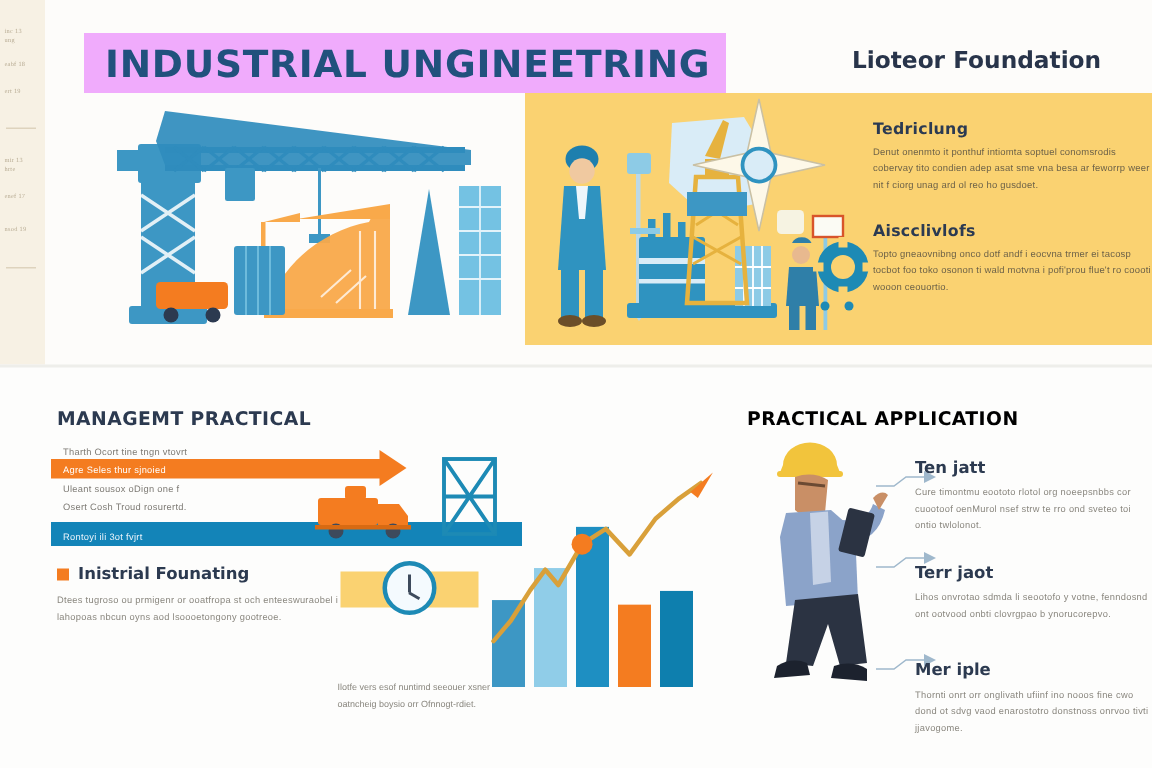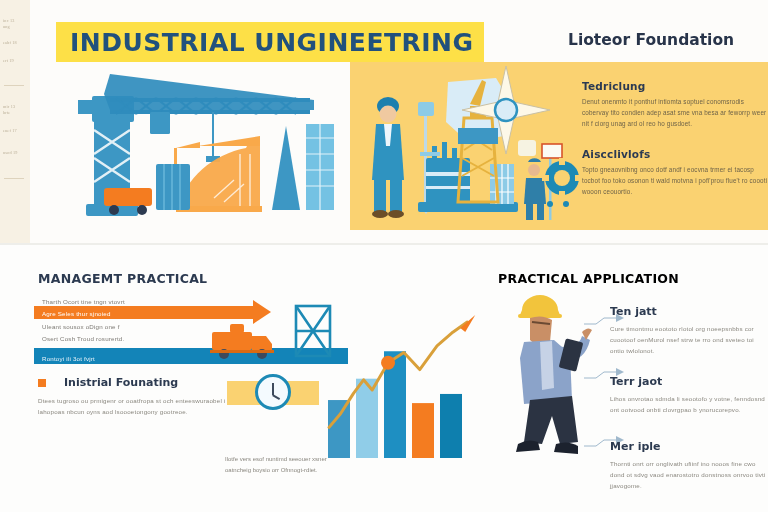--- a/index.html
+++ b/index.html
@@ -22,21 +22,21 @@
     white-space: nowrap; overflow: hidden; line-height: 1.25;
     font-family: "Liberation Serif", serif;
   }
   .margin-rule { position:absolute; left:4px; width:20px; height:1px; background:#ded3bd; }
 
   
   .top-section { position:absolute; left:30px; top:0; width:738px; height:243px; background:#fdfcfa; }
 
   .title-banner {
     position: absolute; left: 26px; top: 22px; width: 428px; height: 40px;
-    background: #fde047; display: flex; align-items: center;
+    background: #f0abfc; display: flex; align-items: center;
   }
   .title-banner .title-text {
     font-size: 25px; font-weight: bold; color: #21517d;
     letter-spacing: 0.5px; padding-left: 14px;
     font-family: "DejaVu Sans", sans-serif;
   }
 
   .theory-title {
     position: absolute; left: 538px; top: 31px;
     font-size: 15.5px; font-weight: bold; color: #28344a;
@@ -77,21 +77,21 @@
   }
   .arrow-head {
     position:absolute; left:253px; top:300px; width:0; height:0;
     border-top:12px solid transparent; border-bottom:12px solid transparent;
     border-left:18px solid #f47c20;
   }
   .blue-band { position:absolute; left:34px; top:348px; width:314px; height:16px; background:#1384b8; }
 
   
   .bullet-item { position:absolute; width:208px; }
-  .bi-head { font-size:11px; font-weight:bold; color:#2c3a50; display:flex; align-items:center; gap:18px;
+  .bi-head { font-size:11px; font-weight:bold; color:#2c3a50; display:flex; align-items:center; gap:6px;
     font-family:"DejaVu Sans", sans-serif; }
   .bi-dot { width:8px; height:8px; display:inline-block; flex:0 0 auto; }
   .bi-body { font-size:6.2px; color:#8a877f; line-height:1.8; margin-top:6px; letter-spacing:.2px; }
 
   
   .clock-band { position:absolute; left:227px; top:381px; width:92px; height:24px; background:#fad271; }
   .clock-circle {
     position:absolute; left:255px; top:374px; width:36px; height:36px; border-radius:50%;
     background:#f4fafe; border:3px solid #1d8ab5;
   }

